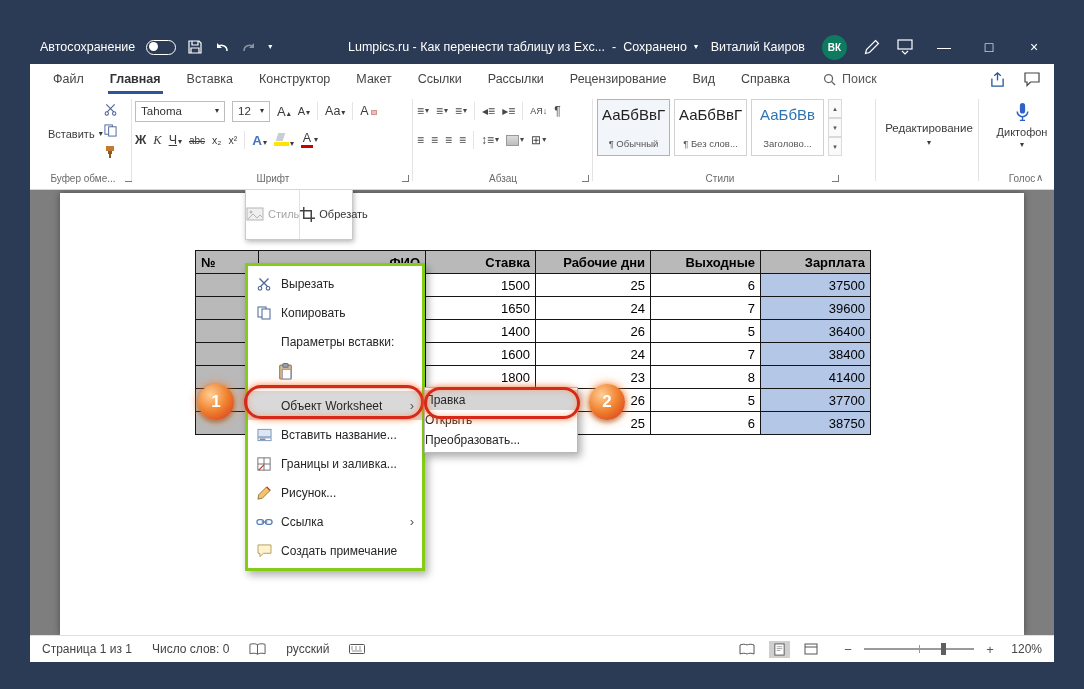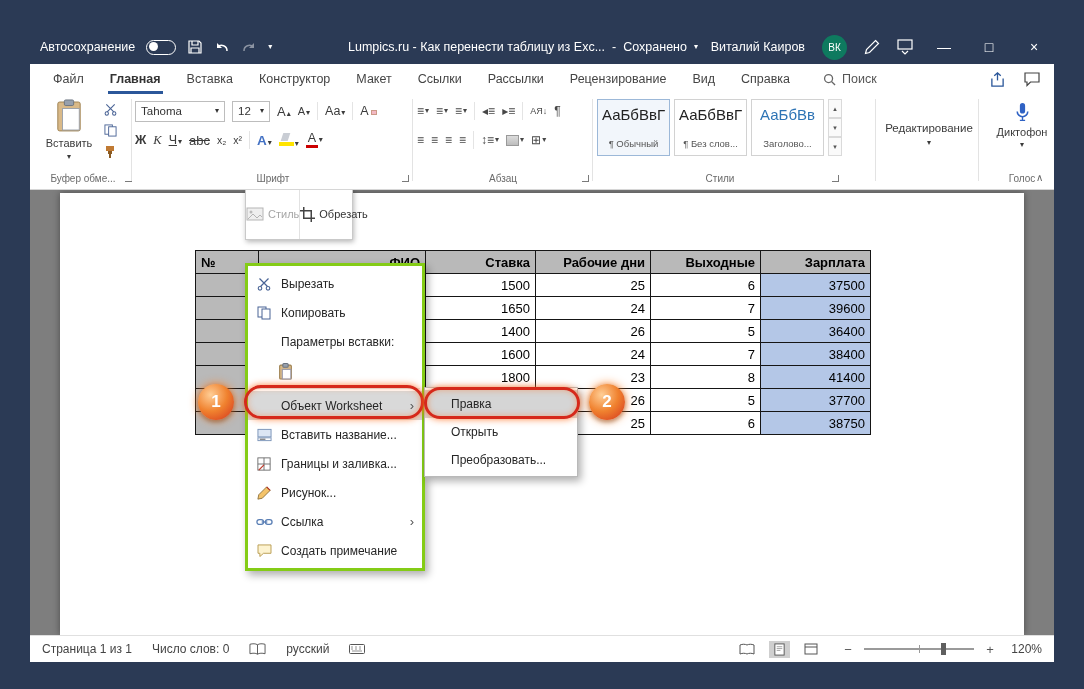--- a/index.html
+++ b/index.html
@@ -7,45 +7,45 @@
 body{font-family:"Liberation Sans",sans-serif;background:#2b3a55;position:relative;overflow:hidden}
 #app{position:absolute;inset:0}
 
 .titlebar{position:absolute;left:30px;top:30px;width:1024px;height:34px;color:#fff;font-size:12.5px}
 .tb-left{position:absolute;left:10px;top:0;height:34px;display:flex;align-items:center;gap:11px}
 .toggle{width:30px;height:15px;border:1px solid #fff;border-radius:8px;position:relative}
 .toggle::after{content:"";position:absolute;left:2px;top:1.5px;width:9px;height:9px;border-radius:50%;background:#fff}
 .qa-dim{opacity:.45}
 .tb-title{position:absolute;left:318px;top:0;height:34px;display:flex;align-items:center;gap:7px;white-space:nowrap}
 .tb-right{position:absolute;right:6px;top:0;height:34px;display:flex;align-items:center;gap:17px}
-.avatar{width:25px;height:25px;border-radius:50%;background:#0e7a5f;color:#fff;display:flex;align-items:center;justify-content:center;font-size:10px;font-weight:400}
+.avatar{width:25px;height:25px;border-radius:50%;background:#0e7a5f;color:#fff;display:flex;align-items:center;justify-content:center;font-size:10px;font-weight:700}
 .winbtn{width:28px;text-align:center;font-size:14px;line-height:34px}
 .chev{font-size:8px;line-height:1}
 .chev-w{font-size:8px;color:#fff;line-height:1}
 
 .tabs{position:absolute;left:30px;top:64px;width:1024px;height:30px;background:#fff;display:flex;align-items:center;padding-left:10px;font-size:12.5px;color:#444}
 .tab{padding:0 13px;height:30px;line-height:30px;position:relative;white-space:nowrap}
 .tab.active{font-weight:700;color:#333}
 .tab.active::after{content:"";position:absolute;left:11px;right:11px;bottom:0;height:3px;background:#2b579a}
 .search{display:flex;align-items:center;gap:6px;margin-left:20px;color:#555}
 .right-icons{margin-left:auto;display:flex;gap:18px;padding-right:14px;align-items:center}
 
 .ribbon{position:absolute;left:30px;top:94px;width:1024px;height:96px;background:#fff;border-bottom:1px solid #d6d6d6;font-size:11px;color:#3b3b3b}
 .gsep{position:absolute;top:5px;height:82px;width:1px;background:#e3e3e3}
 .glabel{position:absolute;top:79px;font-size:10px;color:#6a6a6a;white-space:nowrap;transform:translateX(-50%)}
 .launch{position:absolute;top:81px;width:7px;height:7px;border-right:1.4px solid #7a7a7a;border-bottom:1.4px solid #7a7a7a}
-.paste-btn{position:absolute;left:14px;top:5px;width:50px;height:70px;display:flex;flex-direction:column;align-items:center;gap:4px;text-align:center}
+.paste-btn{position:absolute;left:14px;top:5px;width:50px;height:70px;display:flex;flex-direction:row;align-items:center;gap:4px;text-align:center}
 .clip-mini{position:absolute;left:74px;display:flex;align-items:center}
 .fontgrp{position:absolute;left:105px;top:5px;width:277px}
 .r{display:flex;align-items:center;height:24px;gap:7px}
 .r2{margin-top:5px}
 .combo{border:1px solid #bdbdbd;height:21px;display:flex;align-items:center;padding:0 5px;gap:8px;font-size:11.5px;color:#333;background:#fff}
 .fbtn{display:inline-flex;align-items:baseline;gap:1px;font-size:12.5px;color:#3b3b3b}
 .bold{font-weight:700}.ital{font-style:italic;font-family:"Liberation Serif",serif}.undl{text-decoration:underline}
-.strike{font-size:13px;text-decoration:line-through}
+.strike{font-size:10px;text-decoration:line-through}
 .small{font-size:10.5px}
 .fxA{font-weight:700;color:#4472c4;font-size:13.5px}
 .hlico{width:15px;height:13px;position:relative}
 .hlico::before{content:"";position:absolute;left:3px;top:0;width:7px;height:8px;background:#c9cdd4;transform:skewX(-18deg)}
 .hlico::after{content:"";position:absolute;left:0;bottom:0;width:15px;height:4px;background:#ffe400}
 .fcico{display:flex;flex-direction:column;align-items:center;line-height:1}
 .fcico .bar{width:12px;height:3px;background:#c00;margin-top:1px}
 .eraser{width:6px;height:5px;background:#f3b9c4;border:1px solid #c98;display:inline-block;margin-left:1px}
 .pgrp{position:absolute;left:387px;top:5px;width:173px}
 .pg{font-size:12px;color:#474747;display:inline-flex;align-items:center;gap:1px}
@@ -82,21 +82,21 @@
 
 .ctx{position:absolute;left:215px;top:73px;width:180px;background:#fff;border:3px solid #84cc16;box-shadow:3px 4px 8px rgba(0,0,0,.32);padding:3px 0;font-size:12px;color:#262626;z-index:10}
 .mi{height:29px;display:flex;align-items:center;gap:7px;padding:0 8px 0 6px;position:relative;white-space:nowrap}
 .mi .mic{width:20px;display:flex;justify-content:center;flex:none}
 .mi.hl{background:#d9d9d9}
 .mi .arr{margin-left:auto;font-size:13px;color:#555}
 .paste-row{height:30px;display:flex;align-items:center;padding-left:30px}
 .msep{height:1px;background:#e1e1e1;margin:2px 2px}
 
 .submenu{position:absolute;left:394px;top:197px;width:154px;background:#fff;border:1px solid #b9b9b9;box-shadow:3px 4px 8px rgba(0,0,0,.32);padding:2px 0;font-size:12px;color:#262626;z-index:12}
-.smi{height:28px;display:flex;align-items:center;padding:0 26px}
+.smi{height:20px;display:flex;align-items:center;padding:0 0}
 .smi.hl{background:#d5d5d5}
 
 .oval{position:absolute;border:3px solid #d6291a;border-radius:17px;box-shadow:0 0 7px rgba(255,110,30,.85), inset 0 0 6px rgba(255,110,30,.45);z-index:14;pointer-events:none}
 .o1{left:214px;top:195px;width:180px;height:34px}
 .o2{left:394px;top:197px;width:156px;height:32px}
 .badge{position:absolute;width:36px;height:36px;border-radius:50%;background:radial-gradient(circle at 35% 30%,#ffce96,#f0822f 48%,#d3321c 100%);box-shadow:0 0 10px rgba(255,130,40,.95),0 2px 4px rgba(0,0,0,.4);color:#fff;font-weight:700;font-size:17px;display:flex;align-items:center;justify-content:center;z-index:16}
 .b1{left:168px;top:194px}
 .b2{left:559px;top:194px}
 
 .status{position:absolute;left:30px;top:635px;width:1024px;height:27px;background:#fff;border-top:1px solid #e0e0e0;display:flex;align-items:center;font-size:12px;color:#444;padding:0 12px;gap:20px}

